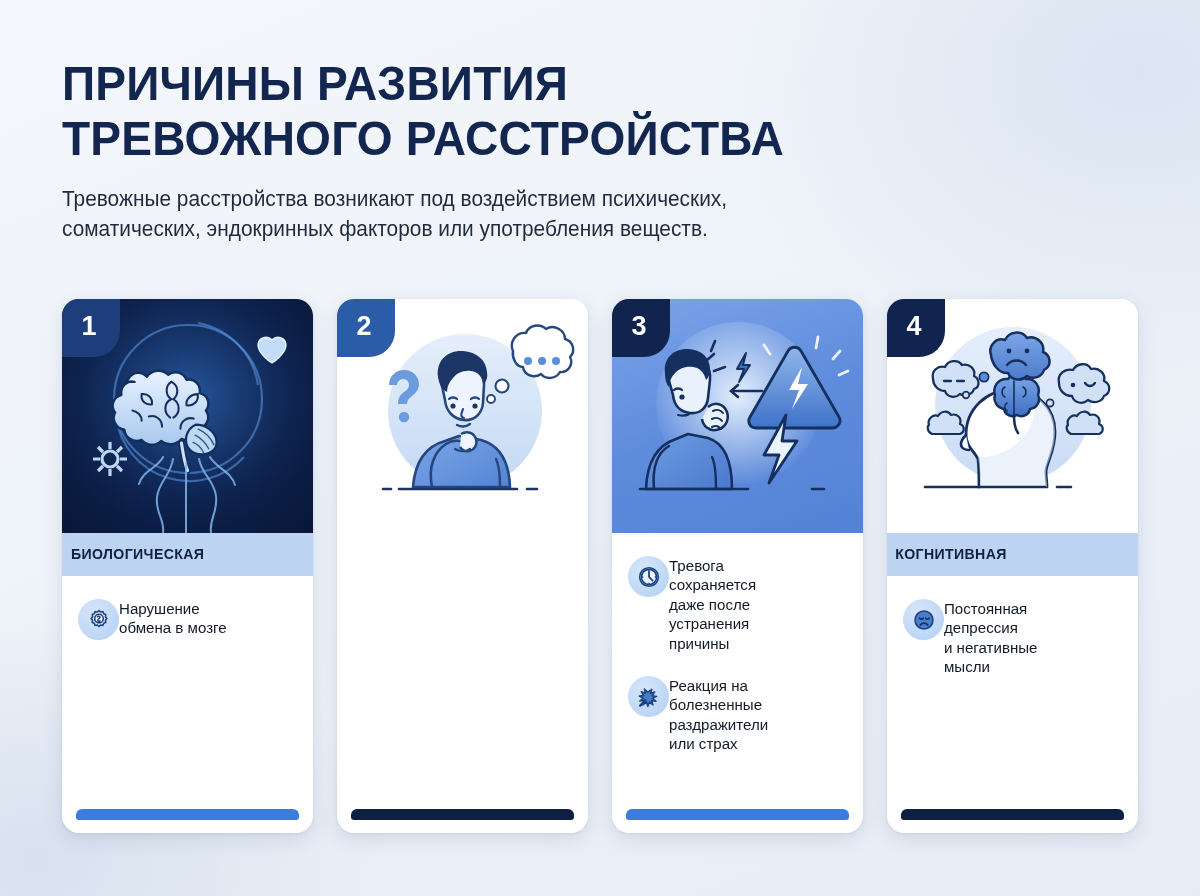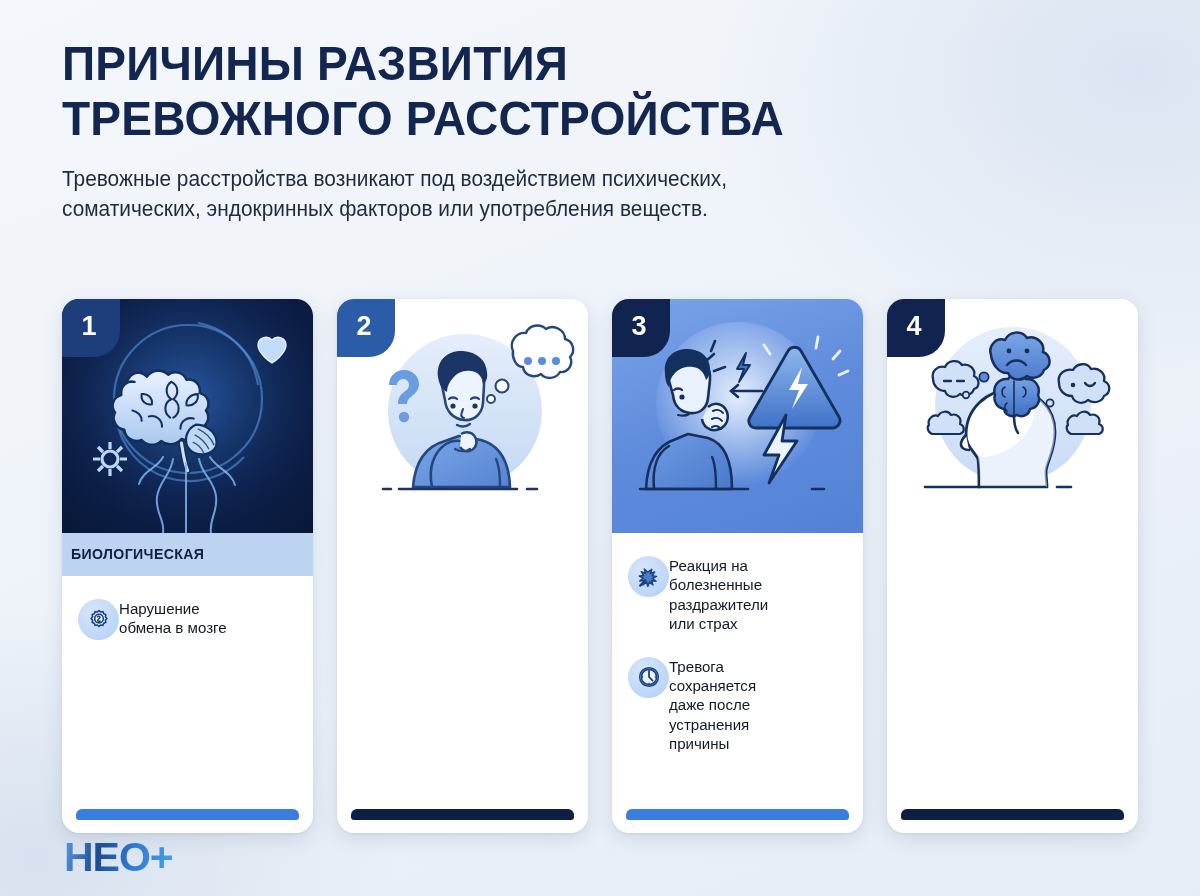--- a/index.html
+++ b/index.html
@@ -19,21 +19,21 @@
     position: relative;
   }
 
   .page {
     position: relative;
     width: 1200px;
     height: 896px;
   }
 
   
-  .header { position: absolute; left: 62px; top: 36px; width: 1070px; }
+  .header { position: absolute; left: 62px; top: 56px; width: 1070px; }
 
   .title {
     font-size: 49px;
     line-height: 1.12;
     font-weight: 700;
     letter-spacing: 0.2px;
     color: #13264f;
     text-transform: uppercase;
     transform: scaleX(0.94);
     transform-origin: left center;
@@ -417,49 +417,49 @@
               <path d="M200 190h12"></path>
           </g>
         </svg>
         <div class="badge" style="background:#10244f">
           <span>3</span>
         </div>
       </div>
 
 
       <div class="bullets">
-        <div class="bullet">
-          <span class="bullet-ico">
-            <svg viewBox="0 0 24 24" fill="none" stroke="#1b4384" stroke-width="1.5">
-              <path d="M14.8 4.4l-1.5 4.1 4.4-1.6-2.6 3.9 4.5.6-4.1 2 3.5 2.9-4.5-.6 1.5 4.3-3.6-2.8-1.6 4.2-1.3-4.4-3.5 2.9 1.2-4.4-4.5.5 3.6-2.8-4-2.1 4.4-.5-2.4-3.9 4.3 1.7-1.3-4.3 3.4 3z" fill="#4a7ec9" stroke="#1b4384" stroke-linejoin="round"></path>
-              <path d="M3.2 20.6l5.2-5.2" stroke-width="2.4" stroke-linecap="round"></path>
-            </svg>
-          </span>
-          <span class="bullet-txt">Реакция на
-болезненные
-раздражители
-или страх</span>
-        </div>
         <div class="bullet">
           <span class="bullet-ico">
             <svg viewBox="0 0 24 24" fill="none" stroke="#1b4384" stroke-width="1.6">
               <circle cx="12" cy="12" r="9.3" fill="#eaf3ff"></circle>
               <circle cx="12" cy="12" r="7.6"></circle>
               <path d="M12 6.6V12l3.6 3.6" stroke-linecap="round" stroke-width="1.8"></path>
               <g stroke-width="1.3" stroke-linecap="round">
                 <path d="M12 4.6v1.2M12 18.2v1.2M19.4 12h-1.2M5.8 12H4.6"></path>
               </g>
             </svg>
           </span>
           <span class="bullet-txt">Тревога
 сохраняется
 даже после
 устранения
 причины</span>
         </div>
+        <div class="bullet">
+          <span class="bullet-ico">
+            <svg viewBox="0 0 24 24" fill="none" stroke="#1b4384" stroke-width="1.5">
+              <path d="M14.8 4.4l-1.5 4.1 4.4-1.6-2.6 3.9 4.5.6-4.1 2 3.5 2.9-4.5-.6 1.5 4.3-3.6-2.8-1.6 4.2-1.3-4.4-3.5 2.9 1.2-4.4-4.5.5 3.6-2.8-4-2.1 4.4-.5-2.4-3.9 4.3 1.7-1.3-4.3 3.4 3z" fill="#4a7ec9" stroke="#1b4384" stroke-linejoin="round"></path>
+              <path d="M3.2 20.6l5.2-5.2" stroke-width="2.4" stroke-linecap="round"></path>
+            </svg>
+          </span>
+          <span class="bullet-txt">Реакция на
+болезненные
+раздражители
+или страх</span>
+        </div>
       </div>
 
       <div class="accent" style="background:#3b7ddd"></div>
     </div>
 
     <div class="card">
       <div class="illus illus-bg-light">
         <svg viewBox="0 0 251 234" preserveAspectRatio="xMidYMid meet" aria-hidden="true">
           <defs>
             <linearGradient id="circ4" x1="0" y1="0" x2="0" y2="1">
@@ -518,24 +518,40 @@
           <g stroke="#16305e" stroke-width="2.6" stroke-linecap="round">
             <path d="M38 188h120"></path>
               <path c="" d="M170 188h14"></path>
           </g>
         </svg>
         <div class="badge" style="background:#10244f">
           <span>4</span>
         </div>
       </div>
 
+      <div class="label-band">
+        <span class="lbl">КОГНИТИВНАЯ</span>
+      </div>
 
       <div class="bullets">
+        <div class="bullet">
+          <span class="bullet-ico">
+            <svg viewBox="0 0 24 24" fill="none" stroke="#1b4384" stroke-width="1.6">
+              <circle cx="12" cy="12" r="9" fill="#4a7ec9"></circle>
+              <path d="M7.6 10.2c1.1 1.3 2.6 1.3 3.6 0" stroke="#14305f" stroke-width="1.7" stroke-linecap="round"></path>
+              <path d="M13.6 10.2c1.1 1.3 2.6 1.3 3.6 0" stroke="#14305f" stroke-width="1.7" stroke-linecap="round"></path>
+              <path d="M8.4 17c2-2.4 5.3-2.4 7.3 0" stroke="#14305f" stroke-width="1.8" stroke-linecap="round"></path>
+            </svg>
+          </span>
+          <span class="bullet-txt">Постоянная
+депрессия
+и негативные
+мысли</span>
+        </div>
       </div>
 
       <div class="accent" style="background:#0e1f44"></div>
     </div>
 
   </div>
 
-  <div class="logo">НЕО+</div>
 
 </div>
 
 </body></html>

